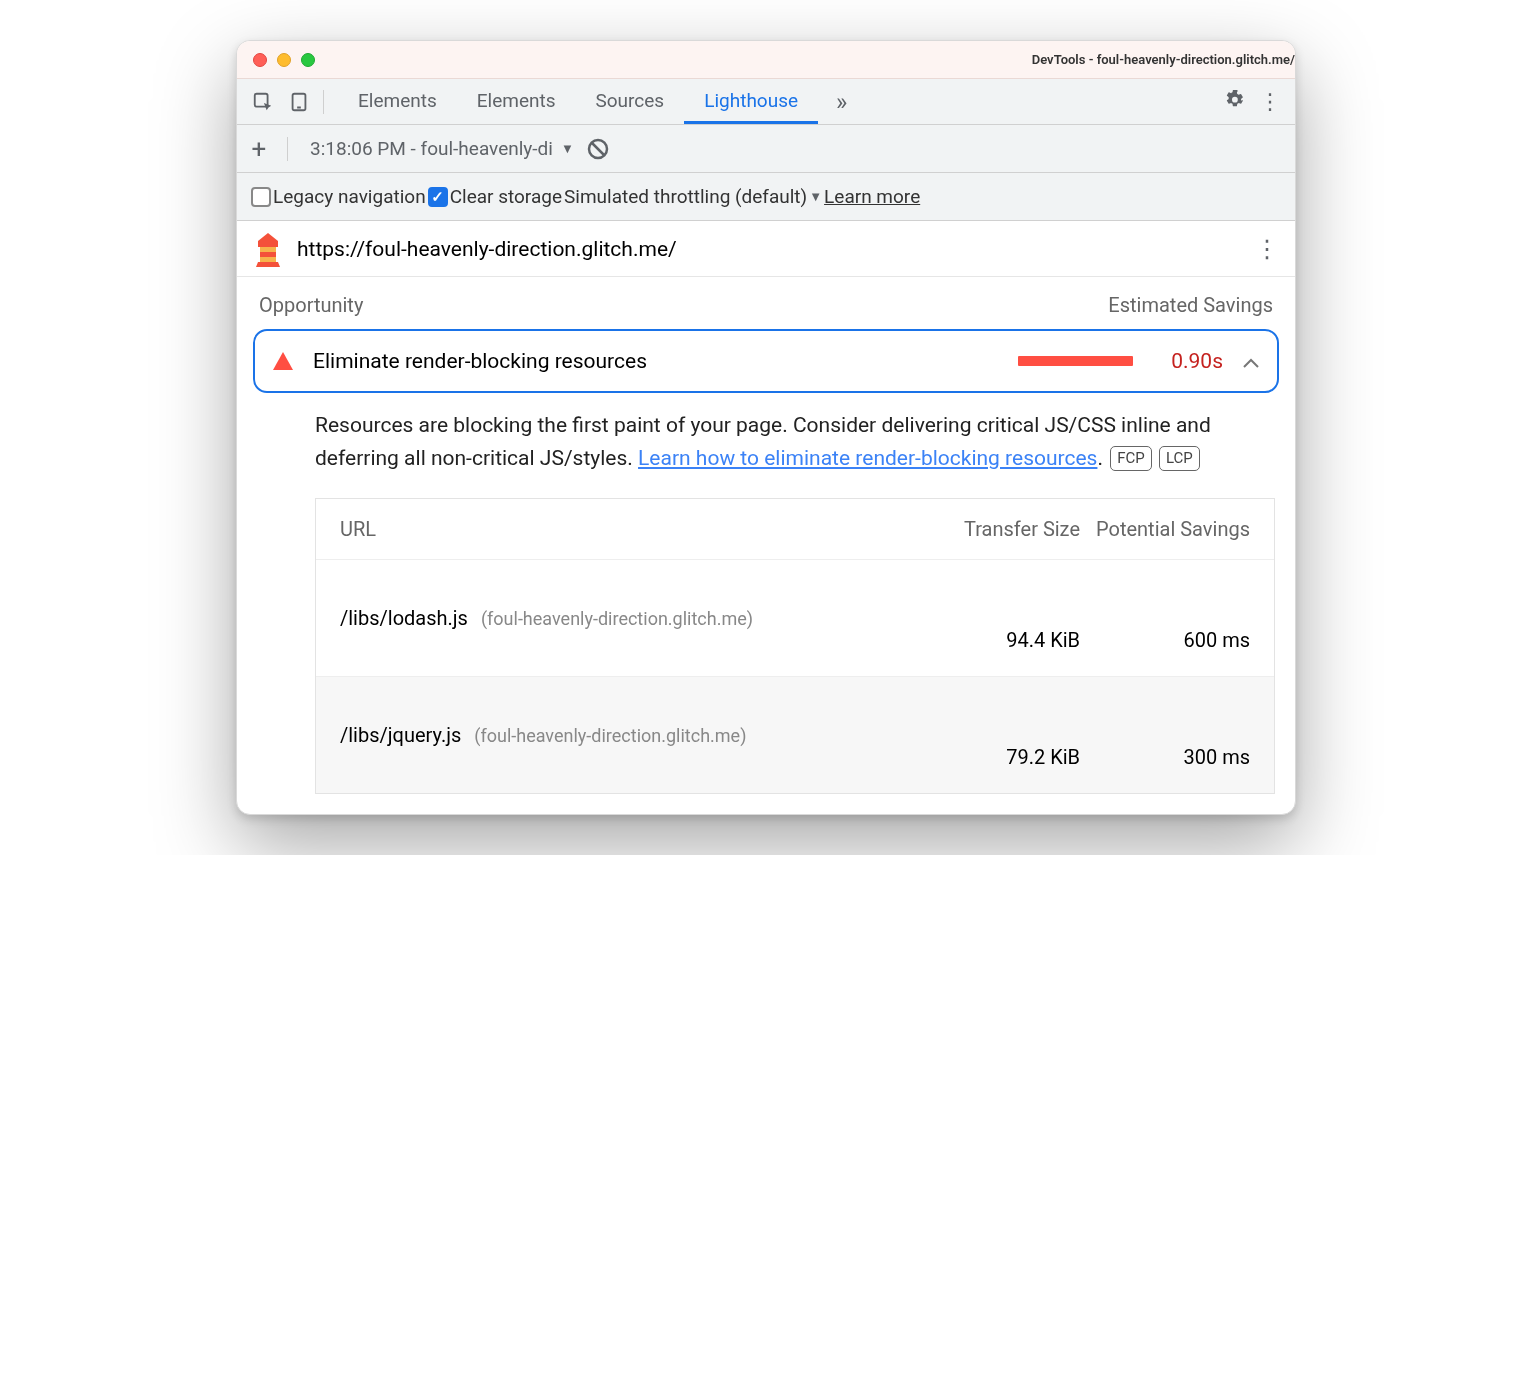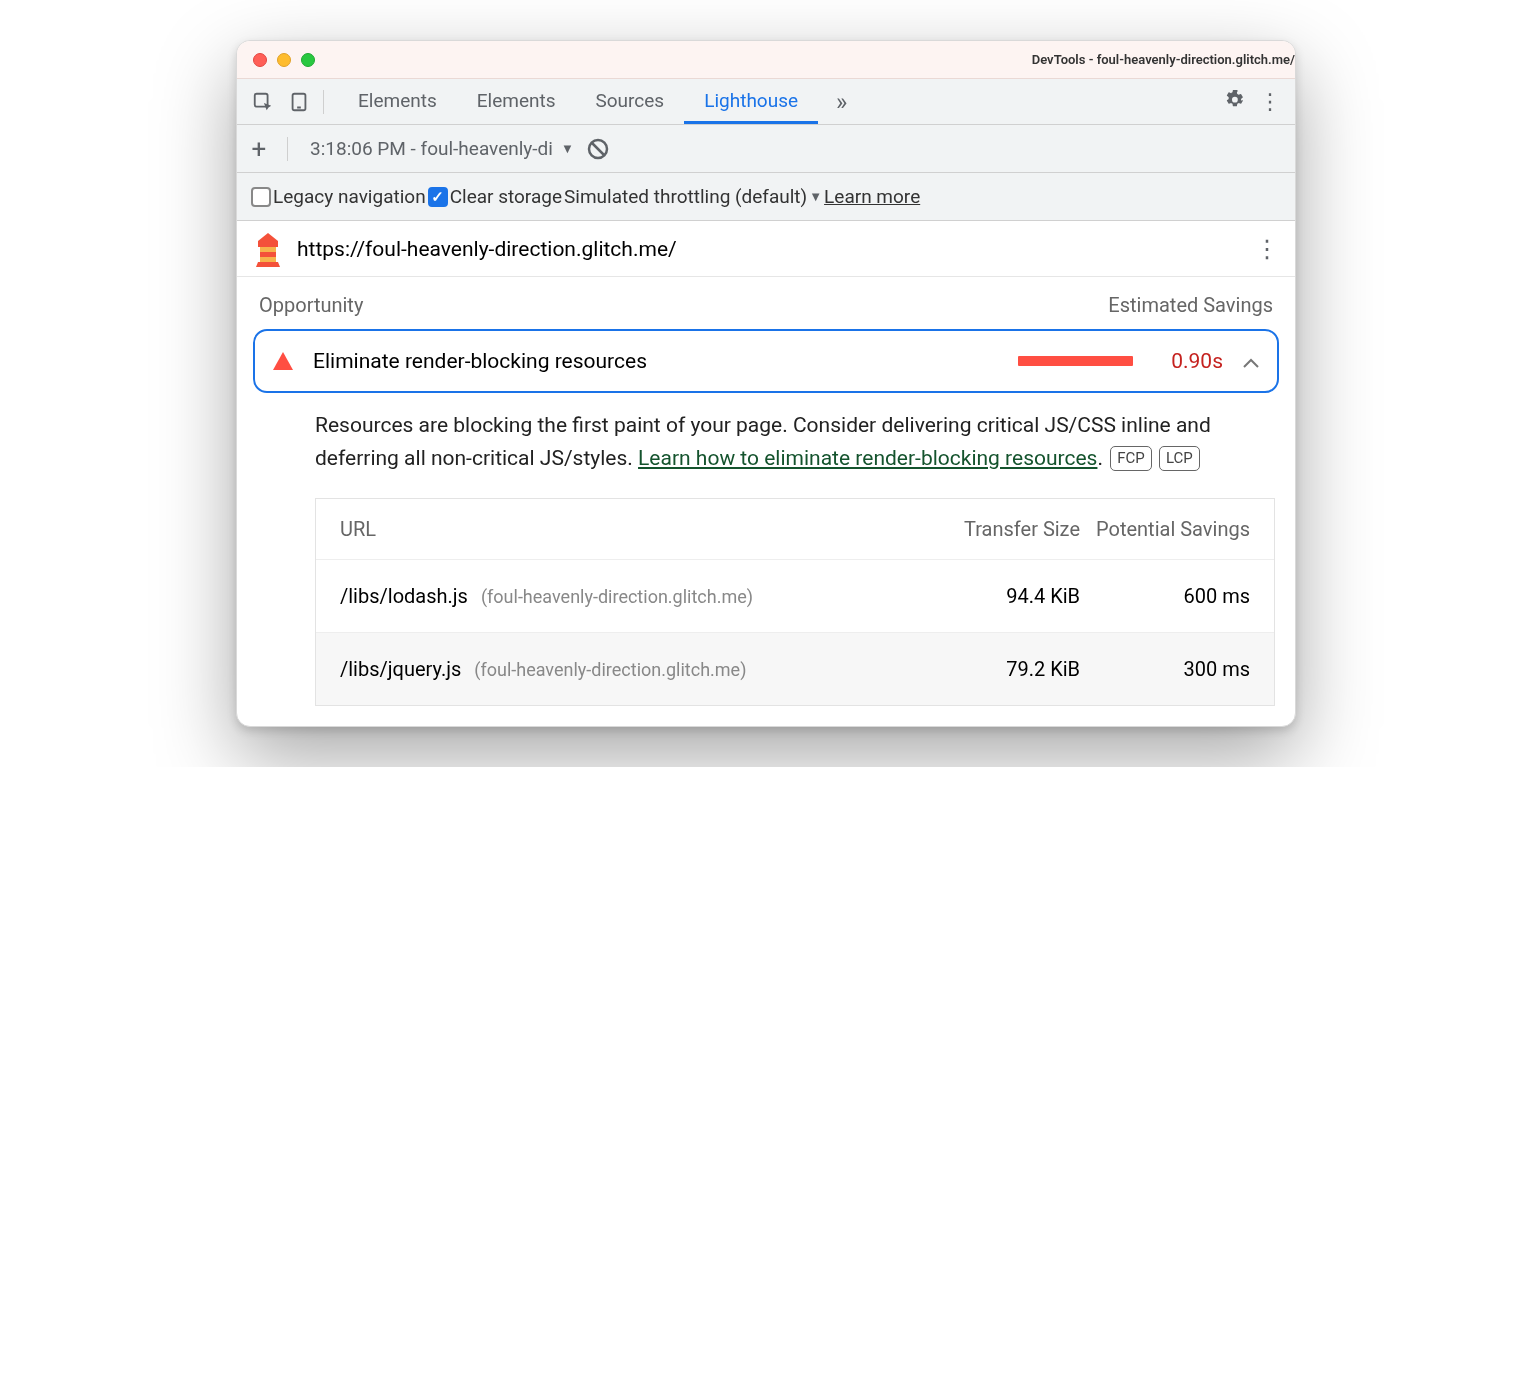--- a/index.html
+++ b/index.html
@@ -156,21 +156,21 @@
   }
   .savings { color: #c5221f; font-size: 21px; width: 70px; text-align: right; }
   .chev { color: #777; font-size: 18px; }
   
   .desc {
     padding: 6px 60px 18px 78px;
     font-size: 21px;
     color: #222;
     line-height: 1.55;
   }
-  .desc a { color: #14532d; }
+  .desc a { color: #3b82f6; }
   .pill {
     display: inline-block;
     border: 1.5px solid #666;
     border-radius: 5px;
     font-size: 15px;
     padding: 0px 6px;
     color: #444;
     vertical-align: 2px;
     margin-left: 2px;
   }
@@ -189,21 +189,21 @@
     color: #666;
     font-size: 20px;
   }
   .thead .r { text-align: right; }
   .trow {
     padding: 24px 24px;
     font-size: 20px;
     border-top: 1px solid #eee;
   }
   .trow:nth-of-type(odd) { background: #f7f7f7; }
-  .trow .r { text-align: right; }
+  .trow .r { text-align: right; margin-top: 44px; }
   .host { color: #888; font-size: 18px; margin-left: 8px; }
 </style>
 </head>
 <body>
 
 <div class="window">
 
   <div class="titlebar">
     <div class="traffic">
       <div class="dot red"></div>

